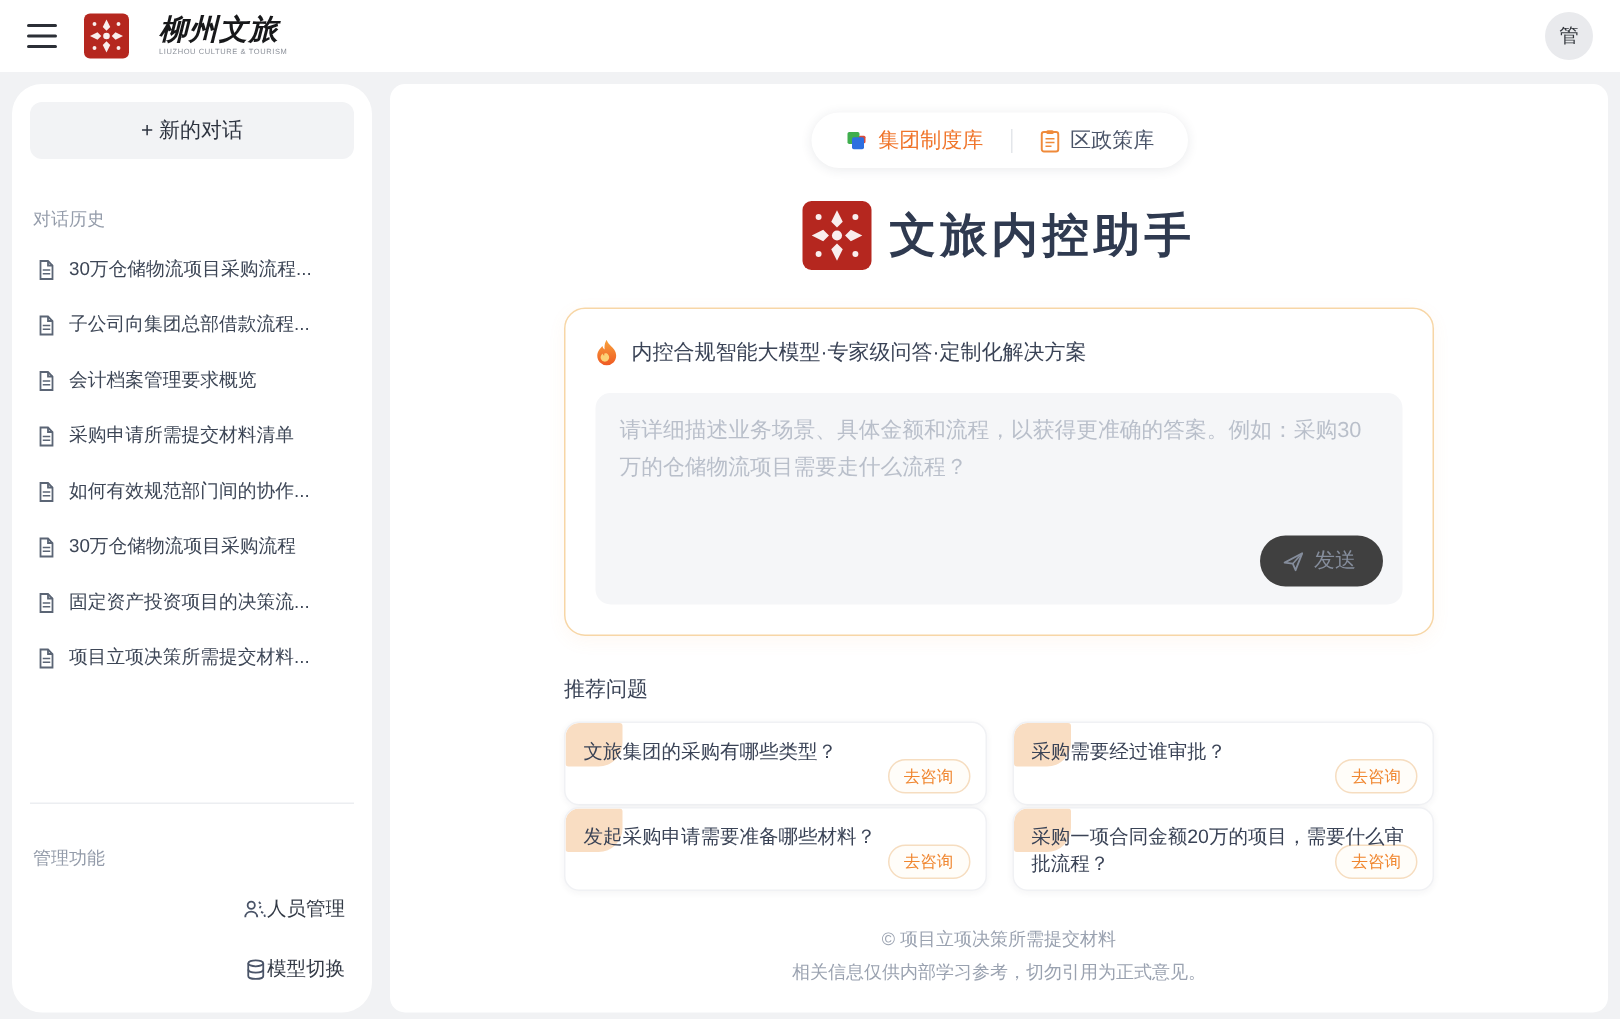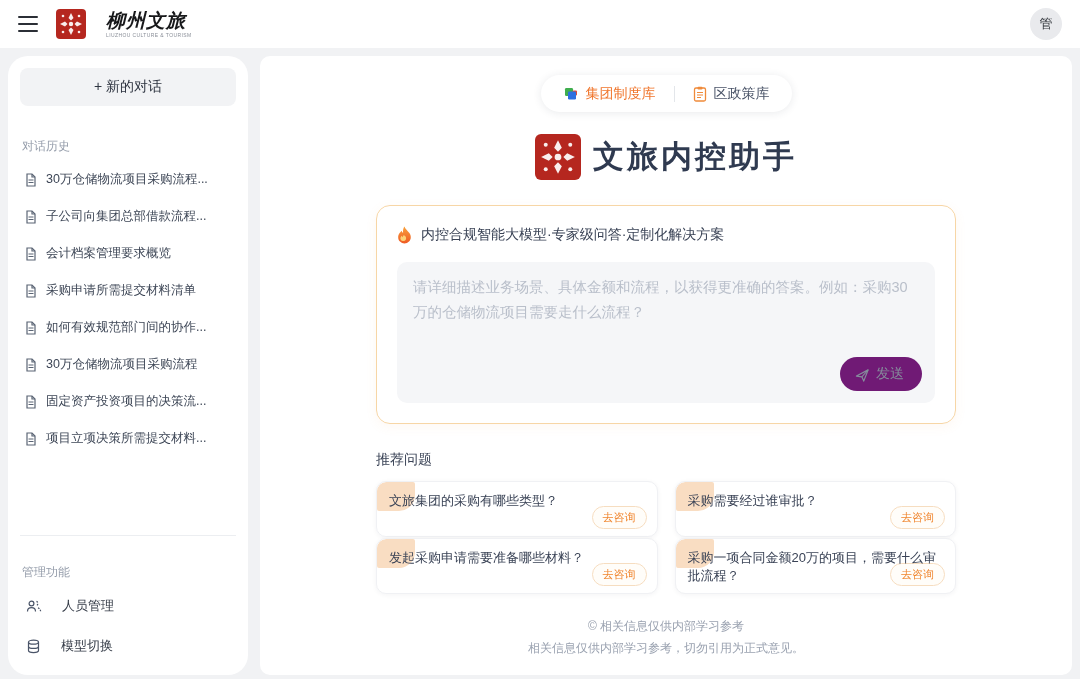--- a/index.html
+++ b/index.html
@@ -38,22 +38,22 @@
     font-size:14px; color:#2e3440; cursor:pointer; width:100%;
     font-family:inherit; }
   .side-label { font-size:12px; color:#949caa; margin:32px 2px 6px; }
   .history { flex:1 1 auto; overflow:hidden; }
   .hist-item { display:flex; align-items:center; gap:8px; height:37px;
     padding:0 4px; border-radius:6px; cursor:pointer; }
   .hist-item svg { flex:0 0 auto; }
   .hist-item span { font-size:12.5px; color:#3d4656; white-space:nowrap;
     overflow:hidden; }
   .side-bottom { border-top:1px solid #eceef1; padding-top:20px; }
-  .admin-item { display:flex; align-items:center; gap:20px; height:38px;
-    padding:0 6px; border-radius:6px; cursor:pointer; margin-top:2px; }
+  .admin-item { display:flex; align-items:center; gap:0; height:38px;
+    padding:0 6px; border-radius:6px; cursor:pointer; margin-top:2px;justify-content:flex-end; }
   .admin-item span { font-size:13px; color:#333a46; }
 
   
   .main { flex:1 1 auto; background:#fff; border-radius:10px; position:relative;
     display:flex; flex-direction:column; align-items:center; padding-top:19px;
     overflow:hidden; }
   .tabs-pill { background:#fff; border-radius:20px; height:37px; display:flex;
     align-items:center; padding:0 22px; box-shadow:0 1px 8px rgba(40,50,70,.10); }
   .tab { display:flex; align-items:center; gap:7px; font-size:14px; cursor:pointer; }
   .tab.active { color:#f0752b; font-weight:400; }
@@ -67,23 +67,23 @@
   .hero { width:580px; margin-top:25px; border:1px solid #f7d6a6; border-radius:14px;
     padding:16px 20px 20px; box-shadow:0 3px 12px rgba(235,160,80,.07); }
   .tagline { display:flex; align-items:center; gap:9px; font-size:14px;
     color:#3a4356; margin:4px 0 18px; }
   .input-zone { background:#f5f6f8; border-radius:10px; height:141px;
     position:relative; padding:13px 16px; }
   .input-zone textarea { width:100%; height:90px; background:transparent; border:none;
     outline:none; resize:none; font-family:inherit; font-size:14.5px;
     line-height:1.75; color:#3a4356; }
   .input-zone textarea::placeholder { color:#b9bfca; }
-  .send-btn { position:absolute; right:13px; bottom:12px; background:#701a75;
+  .send-btn { position:absolute; right:13px; bottom:12px; background:#404040;
     border:none; border-radius:18px; padding:8px 18px 8px 15px; display:flex;
-    align-items:flex-end; gap:6px; font-size:14px; color:#858d9c; cursor:pointer;
+    align-items:center; gap:6px; font-size:14px; color:#858d9c; cursor:pointer;
     font-family:inherit; }
 
   .suggest-wrap { width:580px; margin-top:27px; }
   .suggest-label { font-size:14px; color:#3a4356; margin-bottom:12px; }
   .cards { display:grid; grid-template-columns:1fr 1fr; gap:1px 17px; }
   .card { position:relative; background:#fff; border:1px solid #f0f1f4;
     border-radius:10px; height:56px; box-shadow:0 1px 5px rgba(30,40,60,.05);
     padding:10px 12px; overflow:hidden; cursor:pointer; }
   .card-corner { position:absolute; top:0; left:0; width:38px; height:29px;
     background:#f9ddc2; border-radius:9px 2px 16px 2px; }
@@ -310,18 +310,18 @@
         </div>
         <div class="card">
           <div class="card-corner"></div>
           <div class="card-q">采购一项合同金额20万的项目，需要什么审批流程？</div>
           <div class="card-go">去咨询</div>
         </div>
       </div>
     </div>
 
     <div class="footer">
-      <div>© 相关信息仅供内部学习参考</div>
+      <div>© 项目立项决策所需提交材料</div>
       <div>相关信息仅供内部学习参考，切勿引用为正式意见。</div>
     </div>
 
   </div>
 </div>
 
 </body></html>

